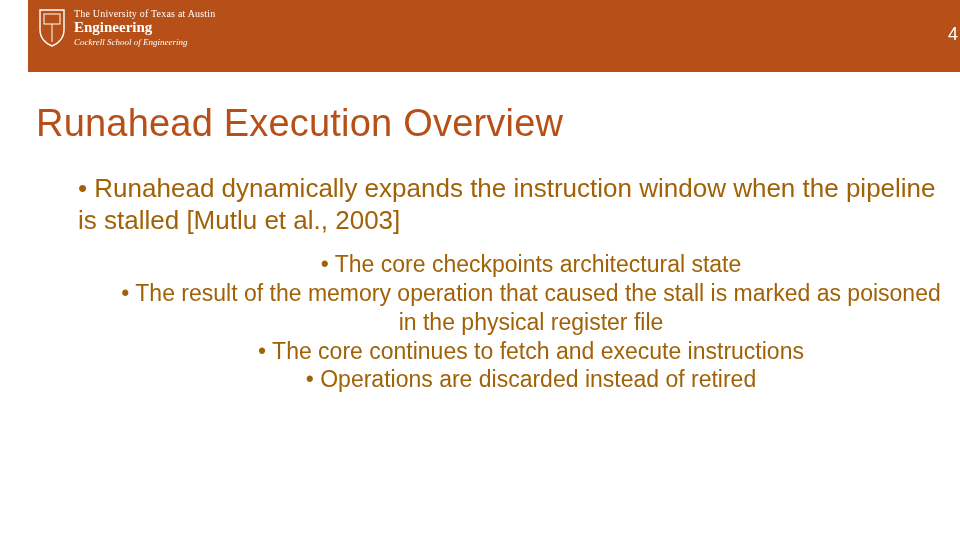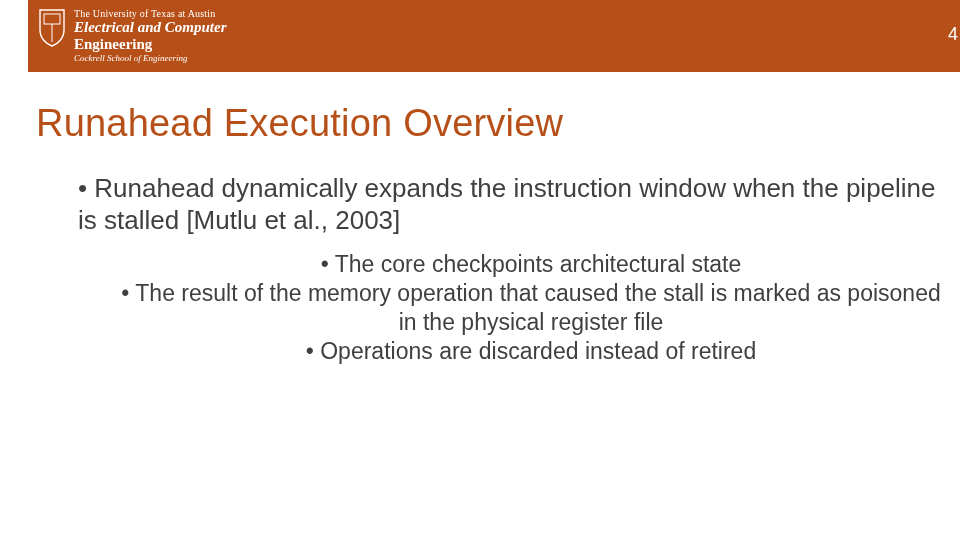--- a/index.html
+++ b/index.html
@@ -8,56 +8,56 @@
   .header-bar { width: 100%; height: 72px; background: #b75018; position: relative; }
   .logo-block { position: absolute; left: 10px; top: 8px; display: flex; align-items: flex-start; }
   .logo-shield { width: 28px; height: 40px; margin-right: 8px; display: flex; justify-content: center; align-items: flex-start; }
   .logo-text { color: #fff; display: flex; flex-direction: column; line-height: 1.1; }
   .logo-line1 { font-size: 10px; font-family: Georgia, 'Times New Roman', serif; letter-spacing: 0.2px; }
   .logo-line2 { font-size: 15px; font-style: italic; font-family: Georgia, 'Times New Roman', serif; font-weight: 600; }
   .logo-line3 { font-size: 15px; font-family: Georgia, 'Times New Roman', serif; font-weight: 600; }
   .logo-line4 { font-size: 9px; font-style: italic; font-family: Georgia, 'Times New Roman', serif; margin-top: 2px; }
   .page-number { position: absolute; right: 30px; top: 24px; color: #fff; font-size: 18px; }
   .title { color: #b75018; font-size: 38px; font-weight: 400; margin: 30px 0 0 8px; letter-spacing: 0.2px; }
-  .content { margin: 28px 0 0 50px; max-width: 870px; color: #404040; }
+  .content { margin: 28px 0 0 50px; max-width: 870px; color: #a16207; }
   .lvl1 { font-size: 26px; line-height: 1.22; margin-bottom: 14px; }
   .lvl2-list { margin-left: 36px; }
   .lvl2 { font-size: 23px; line-height: 1.25; text-align: center; }
   .bullet { display: inline-block; }
 </style>
 </head>
 <body>
 <div class="slide">
 
   <div class="header-bar">
     <div class="logo-block">
       <div class="logo-shield">
         <svg viewBox="0 0 28 40" width="28" height="40">
           <path d="M2 2 H26 V22 C26 30 20 36 14 38 C8 36 2 30 2 22 Z" fill="none" stroke="#fff" stroke-width="1.4"></path>
           <rect x="6" y="6" width="16" height="10" fill="none" stroke="#fff" stroke-width="1"></rect>
           <line x1="14" y1="16" x2="14" y2="34" stroke="#fff" stroke-width="1"></line>
         </svg>
       </div>
       <div class="logo-text">
         <span class="logo-line1">The University of Texas at Austin</span>
-        <span class="logo-line2">Electrical and Computer</span>
         <span class="logo-line3">Engineering</span>
         <span class="logo-line4">Cockrell School of Engineering</span>
       </div>
     </div>
     <div class="page-number">4</div>
   </div>
 
   <h1 class="title">Runahead Execution Overview</h1>
 
   <div class="content">
     <div class="lvl1">
       <span class="bullet">•</span>
       <span>Runahead dynamically expands the instruction window when the pipeline is stalled [Mutlu et al., 2003]</span>
     </div>
     <div class="lvl2-list">
       <div class="lvl2"><span class="bullet">•</span> <span>The core checkpoints architectural state</span></div>
       <div class="lvl2"><span class="bullet">•</span> <span>The result of the memory operation that caused the stall is marked as poisoned in the physical register file</span></div>
+      <div class="lvl2"><span class="bullet">•</span> <span>The core continues to fetch and execute instructions</span></div>
       <div class="lvl2"><span class="bullet">•</span> <span>Operations are discarded instead of retired</span></div>
     </div>
   </div>
 
 </div>
 
 </body></html>

